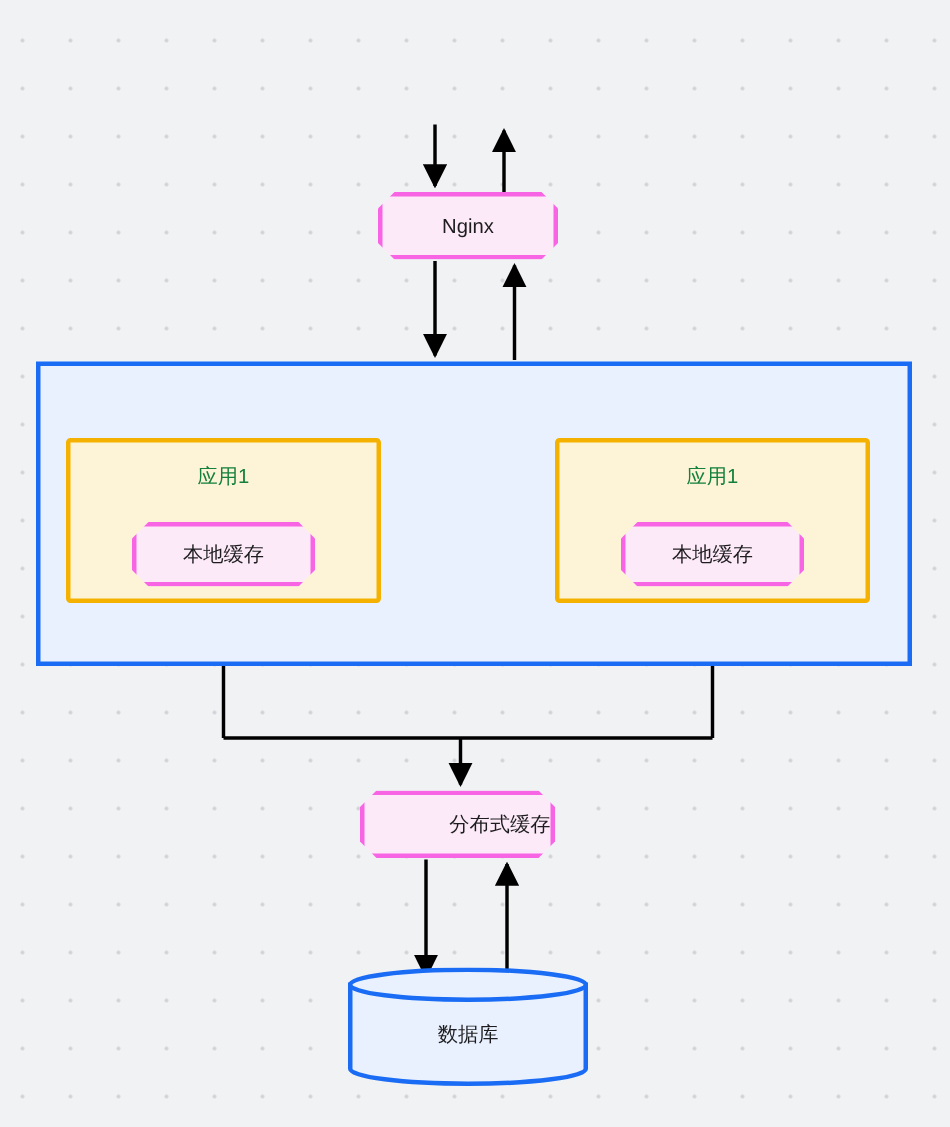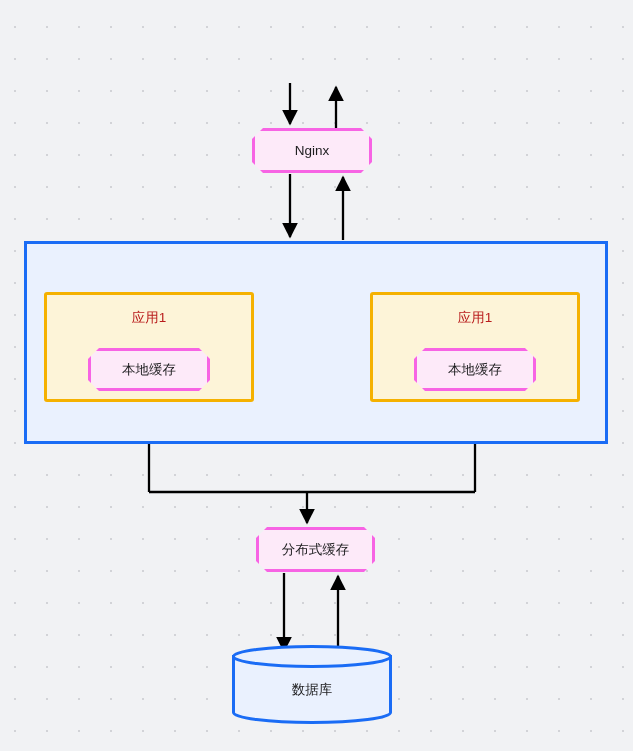--- a/index.html
+++ b/index.html
@@ -55,22 +55,22 @@
     background: #fdeaf9;
     border: 3px solid #f764e4;
     clip-path: polygon(11px 0, calc(100% - 11px) 0, 100% 11px, 100% calc(100% - 11px),
                        calc(100% - 11px) 100%, 11px 100%, 0 calc(100% - 11px), 0 11px);
   }
   .n-nginx {
     left: 252px; top: 128px;
     width: 120px; height: 45px;
   }
   .n-dcache {
-    left: 256px; top: 527px;
-    width: 119px; height: 45px;
+    left: 240px; top: 527px;
+    width: 130px; height: 45px; justify-content: flex-end;
   }
   .n-lcache1 {
     left: 88px; top: 348px;
     width: 122px; height: 43px;
   }
   .n-lcache2 {
     left: 414px; top: 348px;
     width: 122px; height: 43px;
   }
 
@@ -90,21 +90,21 @@
     border-radius: 3px;
     display: block;
   }
   .n-app1 { left: 44px;  top: 292px; width: 210px; height: 110px; }
   .n-app2 { left: 370px; top: 292px; width: 210px; height: 110px; }
   .app-label {
     position: absolute;
     left: 0; right: 0; top: 14px;
     text-align: center;
     font-size: 13.5px;
-    color: #b91c1c;
+    color: #15803d;
   }
 
   
   .n-db {
     left: 232px; top: 645px;
     width: 160px; height: 101px;
   }
   .db-svg { position: absolute; left: 0; top: 0; }
   .db-label {
     position: absolute;

